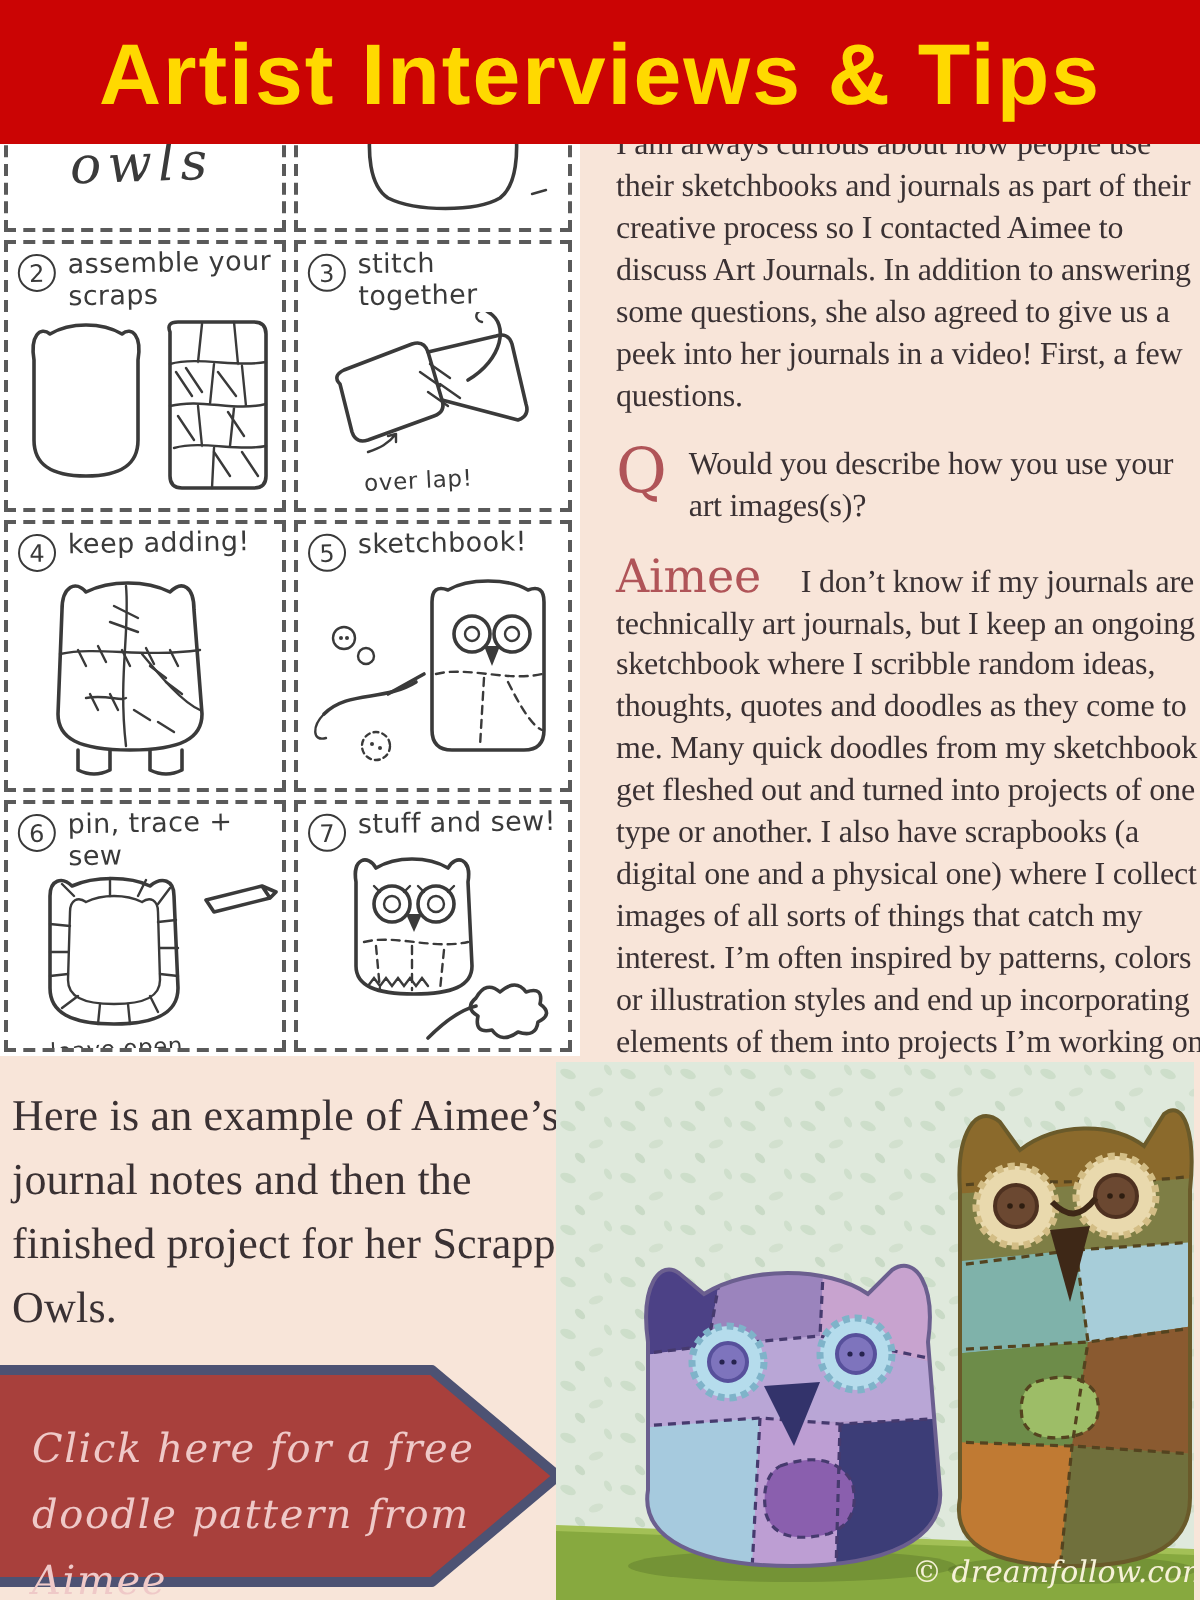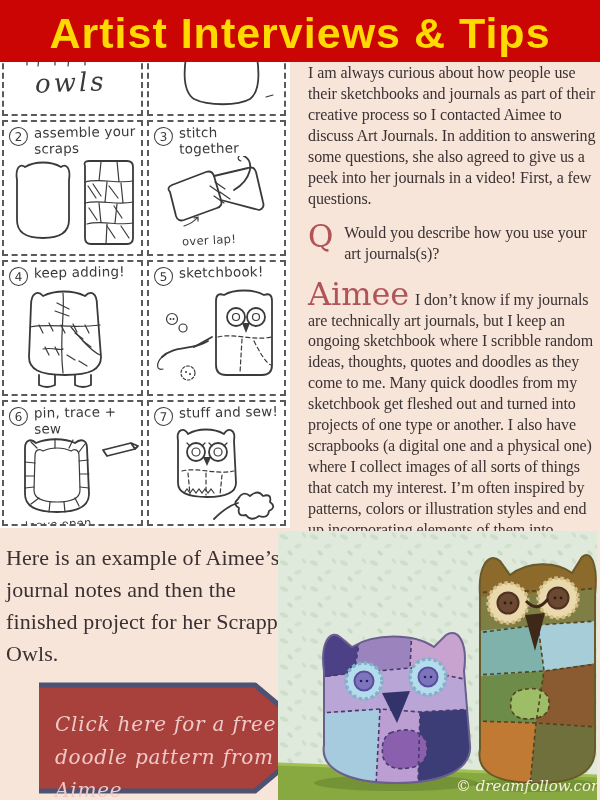--- a/index.html
+++ b/index.html
@@ -7,21 +7,21 @@
     --accent:#b05458; --body-text:#3a3133; --cta-fill:#a8403c;
     --cta-border:#4d5273; --cta-text:#efc9c8; --sketch-bg:#ffffff;
     --sketch-ink:#3a3a3a; --photo-bg:#dfe9dc; --photo-grass:#87a93f;
   }
   *{box-sizing:border-box;margin:0;padding:0;}
   html,body{margin:0;padding:0;background:#d8d0c8;}
   .page{position:relative;width:600px;height:800px;margin:0 auto;overflow:hidden;
         background:var(--page-bg);font-family:"Liberation Serif",serif;color:var(--body-text);}
 
   
-  .banner{position:absolute;left:0;top:0;width:600px;height:62px;background:var(--header-bg);
+  .banner{position:absolute;left:0;top:0;width:600px;height:72px;background:var(--header-bg);
           display:flex;align-items:center;justify-content:center;z-index:5;}
   .banner h1{font-family:"Liberation Sans",sans-serif;font-weight:bold;font-size:43px;
              color:var(--header-text);letter-spacing:1px;line-height:1;padding-top:4px;}
 
   
   .sketch{position:absolute;left:0;top:62px;width:290px;height:466px;background:var(--sketch-bg);
           font-family:"DejaVu Sans",sans-serif;color:var(--sketch-ink);z-index:1;}
   .cell{position:absolute;border:2px dashed #5a5a5a;padding:3px 5px;overflow:hidden;}
   .c-t1{left:2px;top:-8px;width:141px;height:62px;border-top:none;}
   .c-t2{left:147px;top:-8px;width:139px;height:62px;border-top:none;}
@@ -41,29 +41,29 @@
   .cell svg{display:block;}
   .ink{stroke:var(--sketch-ink);stroke-width:1.8;fill:none;stroke-linecap:round;stroke-linejoin:round;}
   .ink-thin{stroke:var(--sketch-ink);stroke-width:1.2;fill:none;stroke-linecap:round;}
   .ink-fill{fill:var(--sketch-ink);stroke:none;}
 
   
   .article{position:absolute;left:308px;top:63px;width:298px;height:466px;
            font-size:16px;line-height:1.31;letter-spacing:-.1px;}
   .article p{margin-bottom:13px;}
   .qmark{float:left;font-size:31px;line-height:.9;color:var(--accent);margin-right:11px;font-family:"DejaVu Serif",serif;}
-  .aname{font-size:32px;color:var(--accent);margin-right:2px;font-family:"DejaVu Serif",serif;line-height:1;}
+  .aname{font-size:23px;color:var(--accent);margin-right:16px;font-family:"DejaVu Serif",serif;line-height:1;}
   .clear{clear:both;}
 
   
   .caption{position:absolute;left:6px;top:542px;width:285px;font-size:22px;line-height:1.45;
            letter-spacing:.1px;color:var(--body-text);}
 
   
-  .cta{position:absolute;left:0;top:682px;width:284px;height:112px;cursor:pointer;margin-left:39px;}
+  .cta{position:absolute;left:0;top:682px;width:284px;height:112px;cursor:pointer;}
   .cta-text{position:absolute;left:16px;top:26px;width:252px;font-family:"DejaVu Serif",serif;
             font-style:italic;font-size:20px;line-height:1.65;letter-spacing:.8px;color:var(--cta-text);}
 
   
   .photo{position:absolute;left:278px;top:531px;width:319px;height:269px;}
   .photo svg{display:block;}
 </style>
 </head>
 <body>
 
@@ -189,21 +189,21 @@
         <path class="ink" d="M84,74 q5,-9 12,-3 q8,-7 13,0 q9,-3 7,6 q7,5 -1,9 q-1,8 -10,5 q-8,6 -13,-1 q-9,2 -7,-7 q-7,-4 -1,-9 Z"></path>
         <path class="ink" d="M60,94 C68,86 76,80 84,78" stroke-width="2.2"></path>
       </svg>
     </div>
   </div>
 
   <div class="article">
     <p>I am always curious about how people use their sketchbooks and journals as part of their creative process so I contacted Aimee to discuss Art Journals. In addition to answering some questions, she also agreed to give us a peek into her journals in a video! First, a few questions.</p>
     <p>
       <span class="qmark">Q</span>
-      <span>Would you describe how you use your art journals(s)?</span>
+      <span>Would you describe how you use your art images(s)?</span>
     </p>
     <p class="clear">
       <span class="aname">Aimee</span>
       <span>I don’t know if my journals are technically art journals, but I keep an ongoing sketchbook where I scribble random ideas, thoughts, quotes and doodles as they come to me. Many quick doodles from my sketchbook get fleshed out and turned into projects of one type or another. I also have scrapbooks (a digital one and a physical one) where I collect images of all sorts of things that catch my interest. I’m often inspired by patterns, colors or illustration styles and end up incorporating elements of them into projects I’m working on.</span>
     </p>
   </div>
 
   <div class="caption">Here is an example of Aimee’s journal notes and then the finished project for her Scrappy Owls.</div>
 
   <div class="cta">

